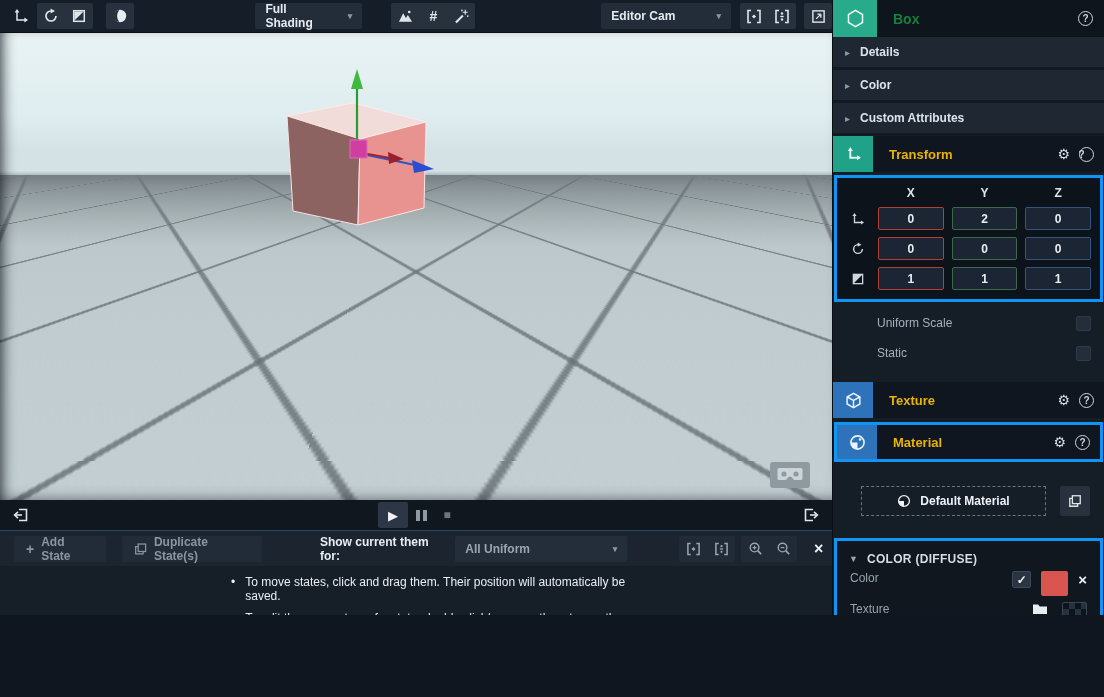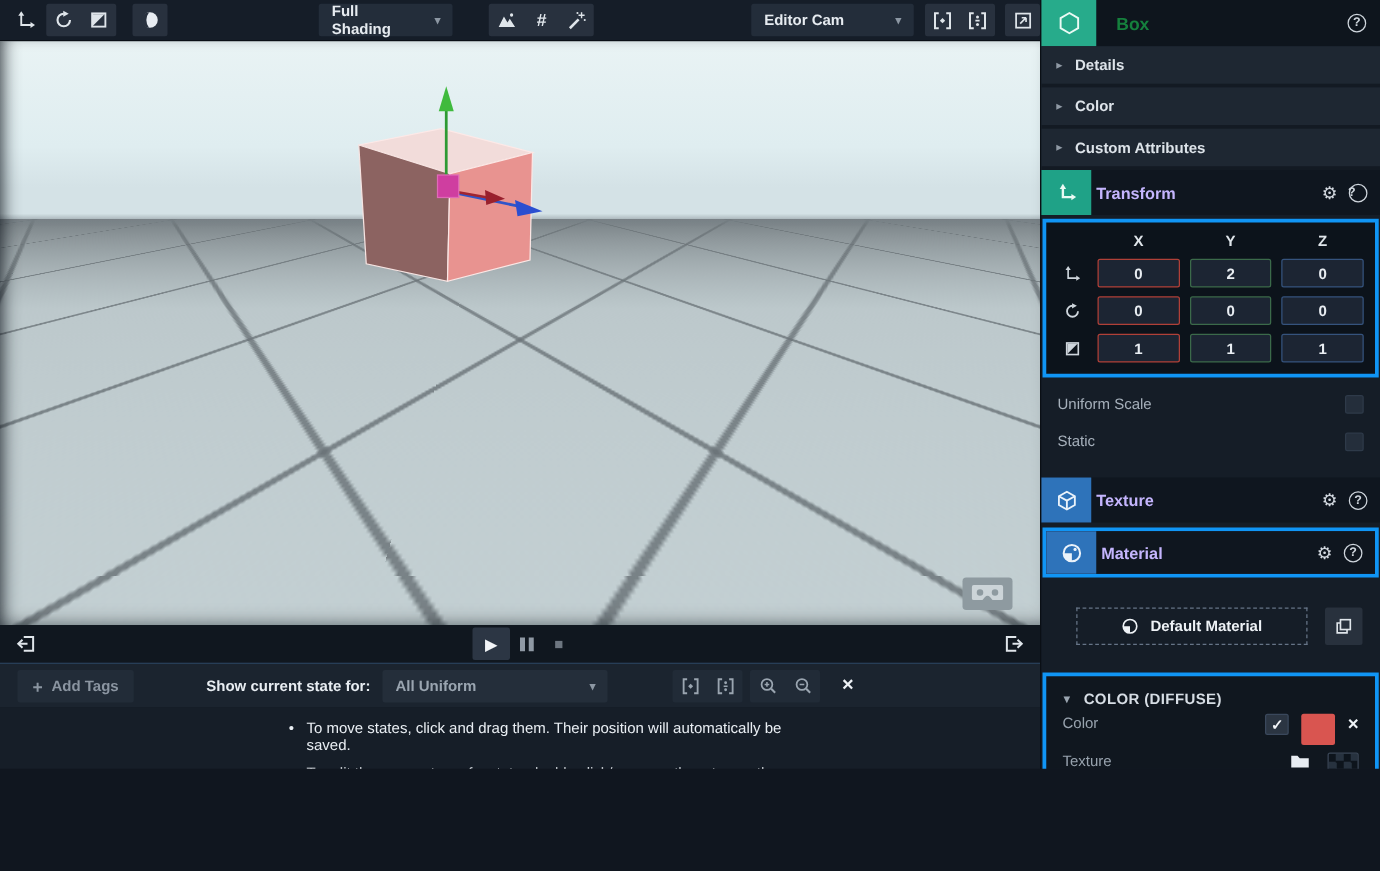--- a/index.html
+++ b/index.html
@@ -83,36 +83,36 @@
     font-size:10px; font-weight:bold; display:flex; align-items:center; justify-content:center; cursor:pointer; }
   .spacer { flex:1; }
 
   .collapse-row { height:33px; background:#1e2732; display:flex; align-items:center; padding:0 12px;
     border-bottom:3px solid #131a23; cursor:pointer; flex:0 0 auto; }
   .collapse-row .tri { color:#8f99a4; font-size:10px; margin-right:10px; }
   .collapse-row .lbl { color:#dde3e9; font-size:12px; font-weight:bold; }
 
   .section-header { height:36px; background:#0f161f; display:flex; align-items:center; flex:0 0 auto; }
   .section-header .icon-tile { width:40px; height:36px; }
-  .section-title { margin-left:4px; color:#c4b5fd; font-size:13px; font-weight:bold;text-align:center; }
+  .section-title { margin-left:16px; color:#eab308; font-size:13px; font-weight:bold;text-align:center; }
   .sh-gear { color:#d5dbe2; font-size:14px; margin-right:9px; cursor:pointer; }
   .sh-pad { padding-right:10px; }
 
   .hl { border:3px solid #1095f5; }
 
   .t-box { margin:3px 1px 6px; background:#0c131b; padding:8px 9px 9px; flex:0 0 auto; }
   .t-grid { display:grid; grid-template-columns:24px 1fr 1fr 1fr; gap:7px 8px; align-items:center; }
   .col-h { text-align:center; color:#dfe5ea; font-size:12px; font-weight:bold; }
   .row-ic { color:#cfd6dd; display:flex; align-items:center; justify-content:center; }
   .num-field { height:23px; background:#1c2533; border:1px solid #35537d; border-radius:2px;
     display:flex; align-items:center; justify-content:center; color:#e8edf2; font-size:12px;
     font-weight:bold; cursor:text; }
   .fx { border-color:#b04038; } .fy { border-color:#3b6a4a; } .fz { border-color:#35537d; }
 
-  .opt-row { height:30px; display:flex; align-items:center; padding:0 13px; flex:0 0 auto; }
+  .opt-row { height:30px; display:flex; align-items:center; padding:0 13px; flex:0 0 auto;margin-left:31px; }
   .opt-row .lbl { color:#a6b0bb; font-size:12px; }
   .checkbox { width:15px; height:15px; background:#242e3b; border:1px solid #2e3a49; border-radius:2px;
     margin-left:auto; cursor:pointer; }
   .checkbox.checked { background:#2b3542; border-color:#3a485c; color:#f2f5f8; font-size:12px;
     font-weight:bold; display:flex; align-items:center; justify-content:center; width:19px; height:17px; }
 
   .gap14 { height:14px; flex:0 0 auto; } .gap4 { height:4px; flex:0 0 auto; }
 
   .mat-hl { margin:0 1px; flex:0 0 auto; }
 
@@ -290,23 +290,30 @@
             <path d="M10 2.5 H2.5 V13.5 H10" fill="none" stroke="currentColor" stroke-width="1.6"></path>
             <path d="M7 8 H14" stroke="currentColor" stroke-width="1.6"></path>
             <path d="M11 4.8 L14.4 8 L11 11.2" fill="none" stroke="currentColor" stroke-width="1.6"></path>
           </svg>
       </div>
     </div>
 
     <div class="states-bar">
       <div class="state-btn" style="margin-left:14px">
         <span style="font-size:14px">+</span>
-        <span>Add Tags</span>
-      </div>
-      <span class="show-label" style="margin-left:58px">Show current state for:</span>
+        <span>Add State</span>
+      </div>
+      <div class="state-btn" style="margin-left:16px">
+        <svg width="14" height="14" viewBox="0 0 16 16">
+            <rect x="5" y="2" width="9" height="9" fill="none" stroke="currentColor" stroke-width="1.5"></rect>
+            <path d="M11 11 V14 H2 V5 H5" fill="none" stroke="currentColor" stroke-width="1.5"></path>
+          </svg>
+        <span>Duplicate State(s)</span>
+      </div>
+      <span class="show-label" style="margin-left:58px">Show current them for:</span>
       <div class="dropdown" style="margin-left:10px; width:180px; background:#242e3a; color:#9aa5b0">
         <span>All Uniform</span>
         <span class="caret">▾</span>
       </div>
       <div class="sb-icon-group" style="margin-left:52px">
         <div class="sb-btn">
           <svg width="15" height="14" viewBox="0 0 16 15">
               <path d="M5 1.5 H2 V13.5 H5 M11 1.5 H14 V13.5 H11" fill="none" stroke="currentColor" stroke-width="1.6"></path>
               <rect x="6.5" y="6" width="3" height="3" transform="rotate(45 8 7.5)" fill="currentColor"></rect>
             </svg>

